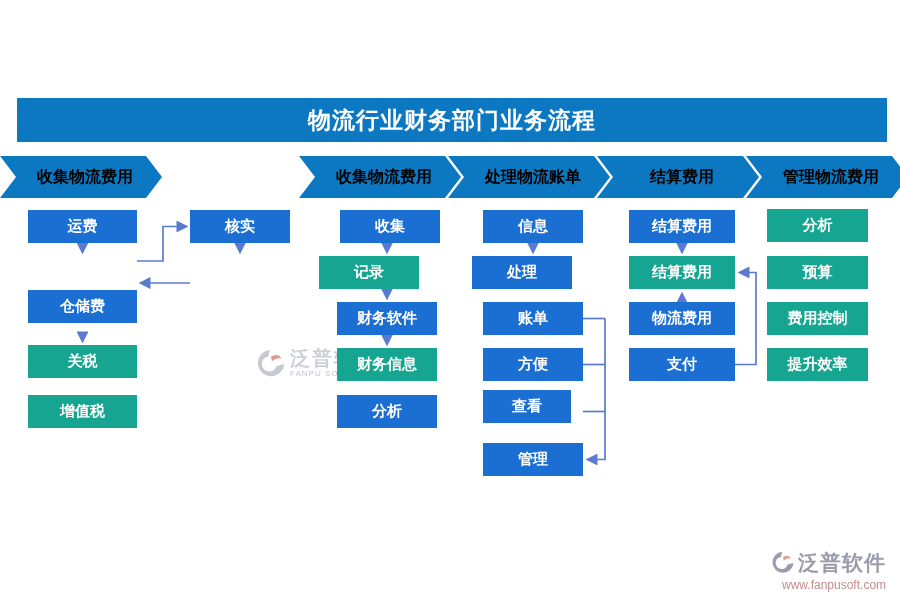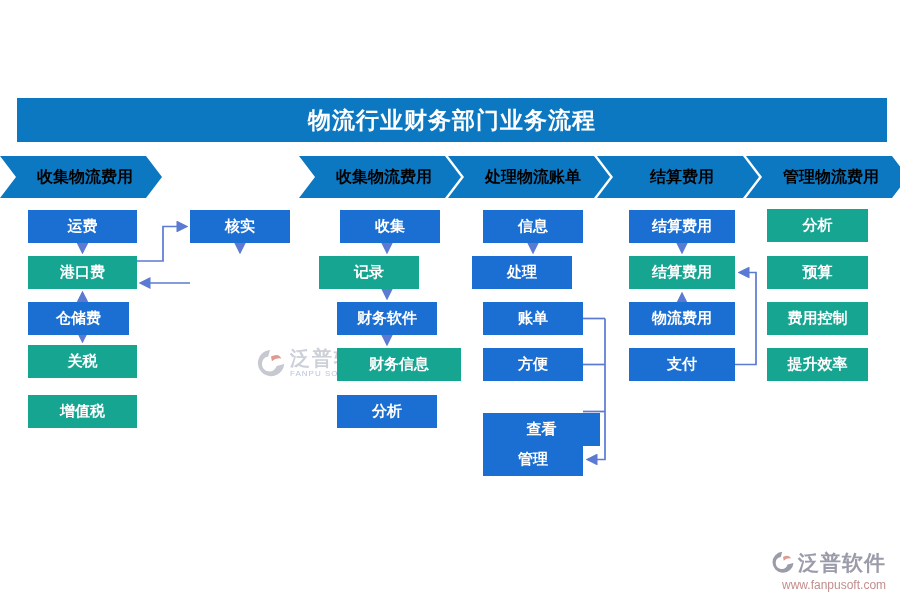--- a/index.html
+++ b/index.html
@@ -61,38 +61,37 @@
       <span class="chev-label">处理物流账单</span>
     </div>
   <div class="chevron" style="left:597px">
       <span class="chev-label">结算费用</span>
     </div>
   <div class="chevron" style="left:746px">
       <span class="chev-label">管理物流费用</span>
     </div>
 
   <div class="node node-blue" style="left:28px;top:210px;width:109px">运费</div>
-  <div class="node node-teal" style="left:28px;top:256px;width:109px">港口费</div>
-  <div class="node node-blue" style="left:28px;top:302px;width:101px">仓储费</div>
+  <div class="node node-blue" style="left:28px;top:290px;width:109px">仓储费</div>
   <div class="node node-teal" style="left:28px;top:345px;width:109px">关税</div>
   <div class="node node-teal" style="left:28px;top:395px;width:109px">增值税</div>
 
   <div class="node node-blue" style="left:190px;top:210px;width:100px">核实</div>
 
   <div class="node node-blue" style="left:340px;top:210px;width:100px">收集</div>
   <div class="node node-teal" style="left:319px;top:256px;width:100px">记录</div>
   <div class="node node-blue" style="left:337px;top:302px;width:100px">财务软件</div>
-  <div class="node node-teal" style="left:337px;top:348px;width:124px">财务信息</div>
+  <div class="node node-teal" style="left:337px;top:348px;width:100px">财务信息</div>
   <div class="node node-blue" style="left:337px;top:395px;width:100px">分析</div>
 
   <div class="node node-blue" style="left:483px;top:210px;width:100px">信息</div>
   <div class="node node-blue" style="left:472px;top:256px;width:100px">处理</div>
   <div class="node node-blue" style="left:483px;top:302px;width:100px">账单</div>
   <div class="node node-blue" style="left:483px;top:348px;width:100px">方便</div>
-  <div class="node node-blue" style="left:483px;top:413px;width:117px">查看</div>
+  <div class="node node-blue" style="left:483px;top:390px;width:88px">查看</div>
   <div class="node node-blue" style="left:483px;top:443px;width:100px">管理</div>
 
   <div class="node node-blue" style="left:629px;top:210px;width:106px">结算费用</div>
   <div class="node node-teal" style="left:629px;top:256px;width:106px">结算费用</div>
   <div class="node node-blue" style="left:629px;top:302px;width:106px">物流费用</div>
   <div class="node node-blue" style="left:629px;top:348px;width:106px">支付</div>
 
   <div class="node node-teal" style="left:767px;top:209px;width:101px">分析</div>
   <div class="node node-teal" style="left:767px;top:256px;width:101px">预算</div>
   <div class="node node-teal" style="left:767px;top:302px;width:101px">费用控制</div>

